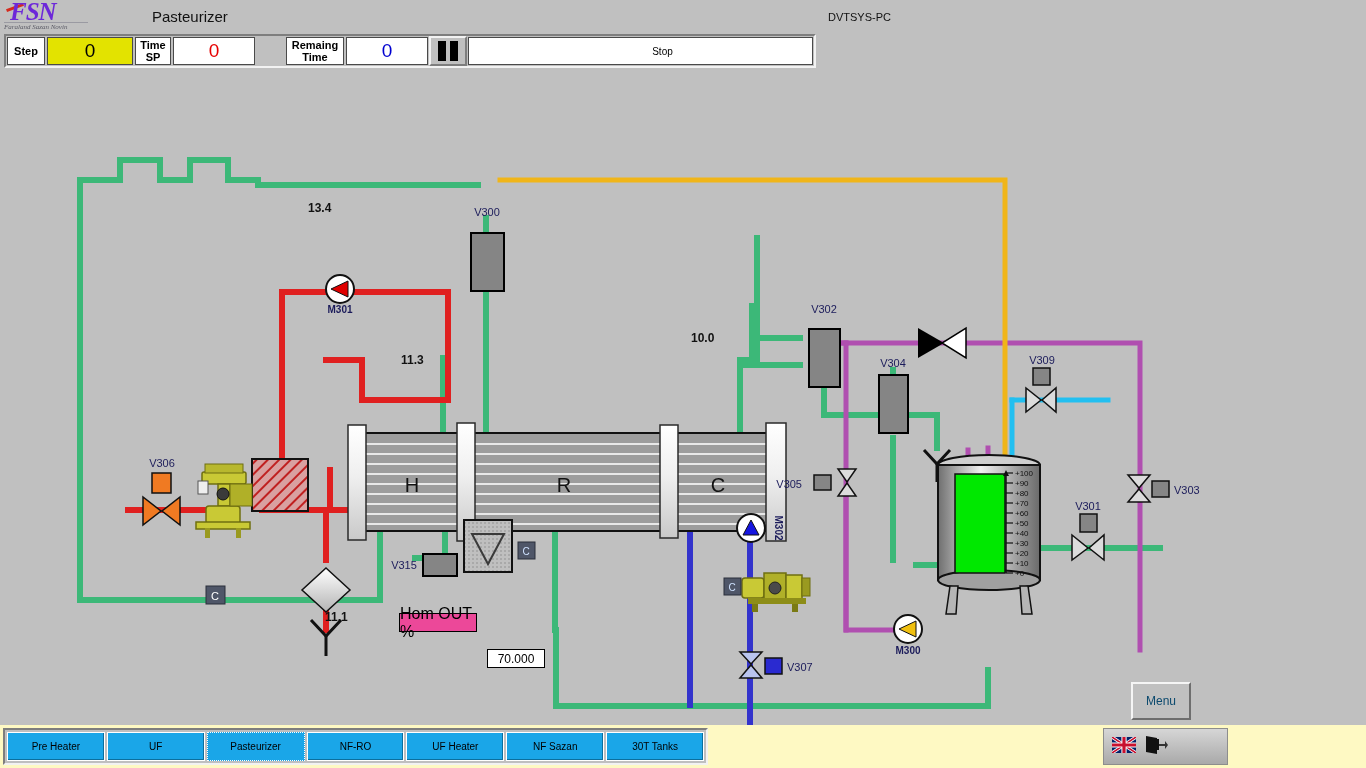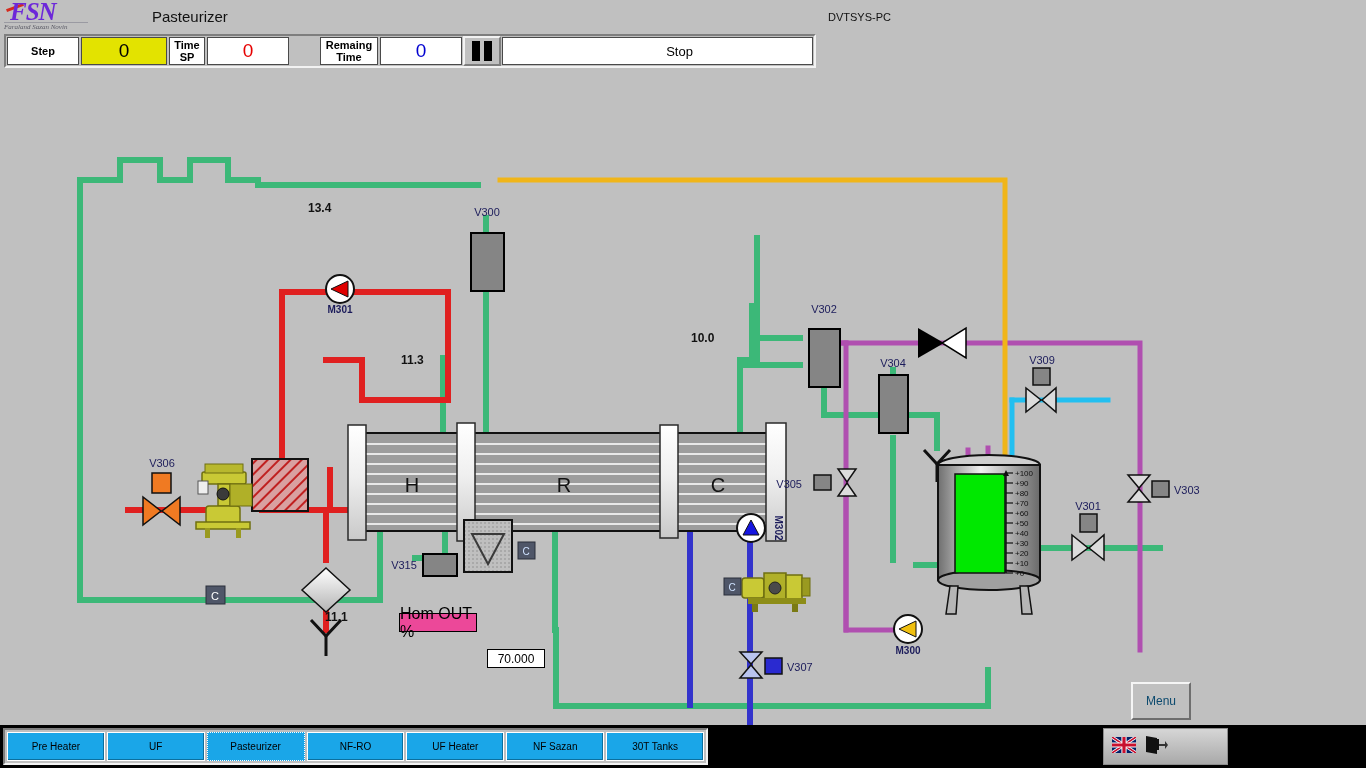--- a/index.html
+++ b/index.html
@@ -39,33 +39,33 @@
     border:2px solid;border-color:#7e7e7e #f2f2f2 #f2f2f2 #7e7e7e;
     background:#c0c0c0;box-sizing:border-box;display:flex;align-items:stretch;
   }
   .cell{
     border:1px solid #4a4a4a;box-sizing:border-box;background:#ffffff;
     display:flex;align-items:center;justify-content:center;text-align:center;
     margin:1px;font-size:11px;color:#000;
   }
   .cell.lab{background:#ffffff;font-weight:bold;font-size:11px;}
   .cell.val{font-size:19px;}
-  #c-step{width:72px;}
+  #c-step{width:38px;}
   #c-stepval{width:86px;background:#e3e300;color:#000;}
   #c-timesp{width:36px;}
   #c-timespval{width:82px;color:#e60000;}
   #c-remain{width:58px;line-height:12px;margin-left:30px;}
   #c-remainval{width:82px;color:#0000d0;}
   #c-pause{
     width:34px;background:#c0c0c0;border:2px solid;
     border-color:#f2f2f2 #7e7e7e #7e7e7e #f2f2f2;
     display:flex;align-items:center;justify-content:center;gap:4px;
   }
   #c-pause .bar{width:8px;height:20px;background:#000;}
-  #c-state{flex:1;font-size:13px;padding-left:44px;}
+  #c-state{flex:1;font-size:10px;padding-left:44px;}
 
   
   #diagram{position:absolute;left:0;top:70px;width:1366px;height:655px;}
   #diagram svg{display:block;}
 
   
   .hmi-label-box{
     position:absolute;background:#ec4899;border:1px solid #000;
     font-size:16px;display:flex;align-items:center;justify-content:center;color:#000;
   }
@@ -80,21 +80,21 @@
   #menu-btn{
     position:absolute;left:1131px;top:682px;width:56px;height:34px;
     background:#c0c0c0;border:2px solid;
     border-color:#f5f5f5 #6e6e6e #6e6e6e #f5f5f5;
     font-size:12px;color:#0c4a6e;display:flex;align-items:center;justify-content:center;
     cursor:pointer;
   }
 
   
   #bottombar{
-    position:absolute;left:0;top:725px;width:1366px;height:43px;background:#000000;
+    position:absolute;left:0;top:725px;width:1366px;height:43px;background:#fef9c3;
   }
   #tabstrip{
     position:absolute;left:3px;top:3px;width:705px;height:37px;
     background:#bfbfbf;border:2px solid;
     border-color:#7e7e7e #f2f2f2 #f2f2f2 #7e7e7e;
     box-sizing:border-box;display:flex;align-items:center;padding:0 2px;gap:2px;
   }
   .tab{
     height:29px;flex:1;background:#1aa6e8;border:1px solid #ffffff;
     box-shadow:inset -1px -1px 0 #0b6f9e;

